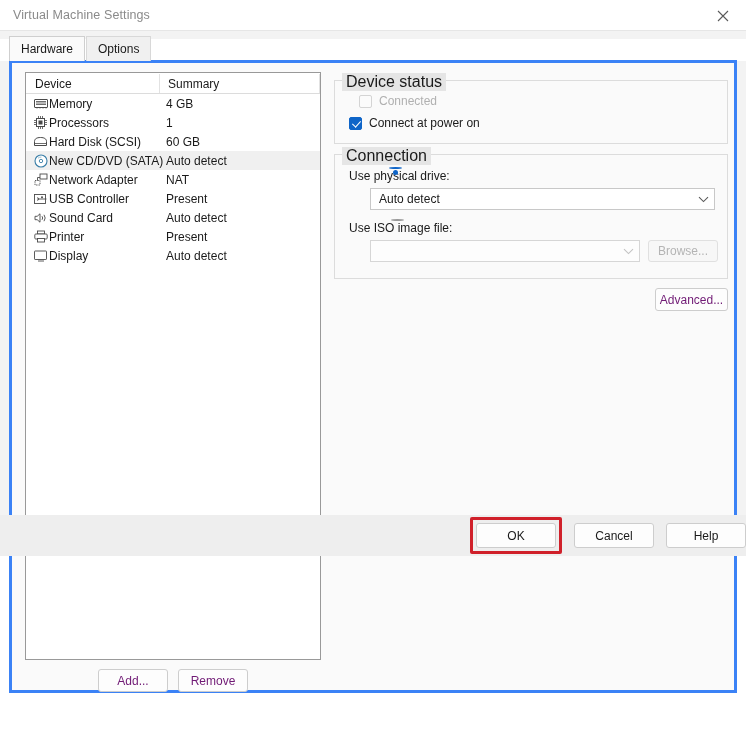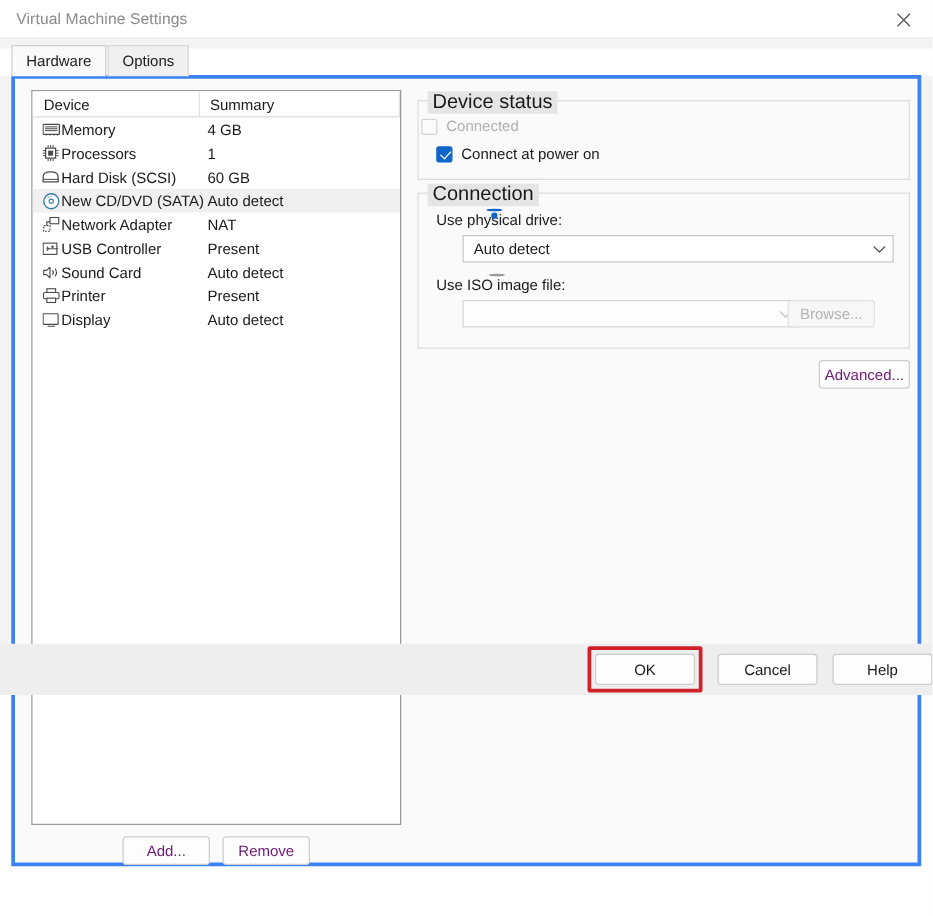--- a/index.html
+++ b/index.html
@@ -474,21 +474,21 @@
     </div>
 
     <div id="list-buttons">
       <div class="btn">Add...</div>
       <div class="btn">Remove</div>
     </div>
 
     <div class="groupbox" id="grp-device-status">
       <div class="group-title">Device status</div>
 
-      <div class="check-row" style="left:2px; top:12px;">
+      <div class="check-row" style="left:24px; top:12px;">
         <span class="cbox disabled"></span>
         <span class="check-label disabled">Connected</span>
       </div>
 
       <div class="check-row" style="left:14px; top:34px;">
         <span class="cbox checked"></span>
         <span class="check-label">Connect at power on</span>
       </div>
     </div>
 
@@ -516,21 +516,21 @@
 
       <div class="combo disabled" style="left:35px; top:85px; width:270px;">
         <span class="combo-value"></span>
         <span class="combo-arrow">
           <svg width="11" height="7" viewBox="0 0 11 7">
               <path d="M1 1.2L5.5 5.6L10 1.2" stroke="#c3c3c3" stroke-width="1.1" fill="none"></path>
             </svg>
         </span>
       </div>
 
-      <div class="btn disabled" style="position:absolute; left:295px; top:85px; width:67px; height:22px;">Browse...</div>
+      <div class="btn disabled" style="position:absolute; left:313px; top:85px; width:67px; height:22px;">Browse...</div>
     </div>
 
     <div class="btn" style="position:absolute; left:643px; top:225px; width:73px; height:23px;">Advanced...</div>
   </div>
 
   <div id="footer">
     <div class="hl-wrap">
       <div class="footer-btn">OK</div>
     </div>
     <div class="footer-btn">Cancel</div>

